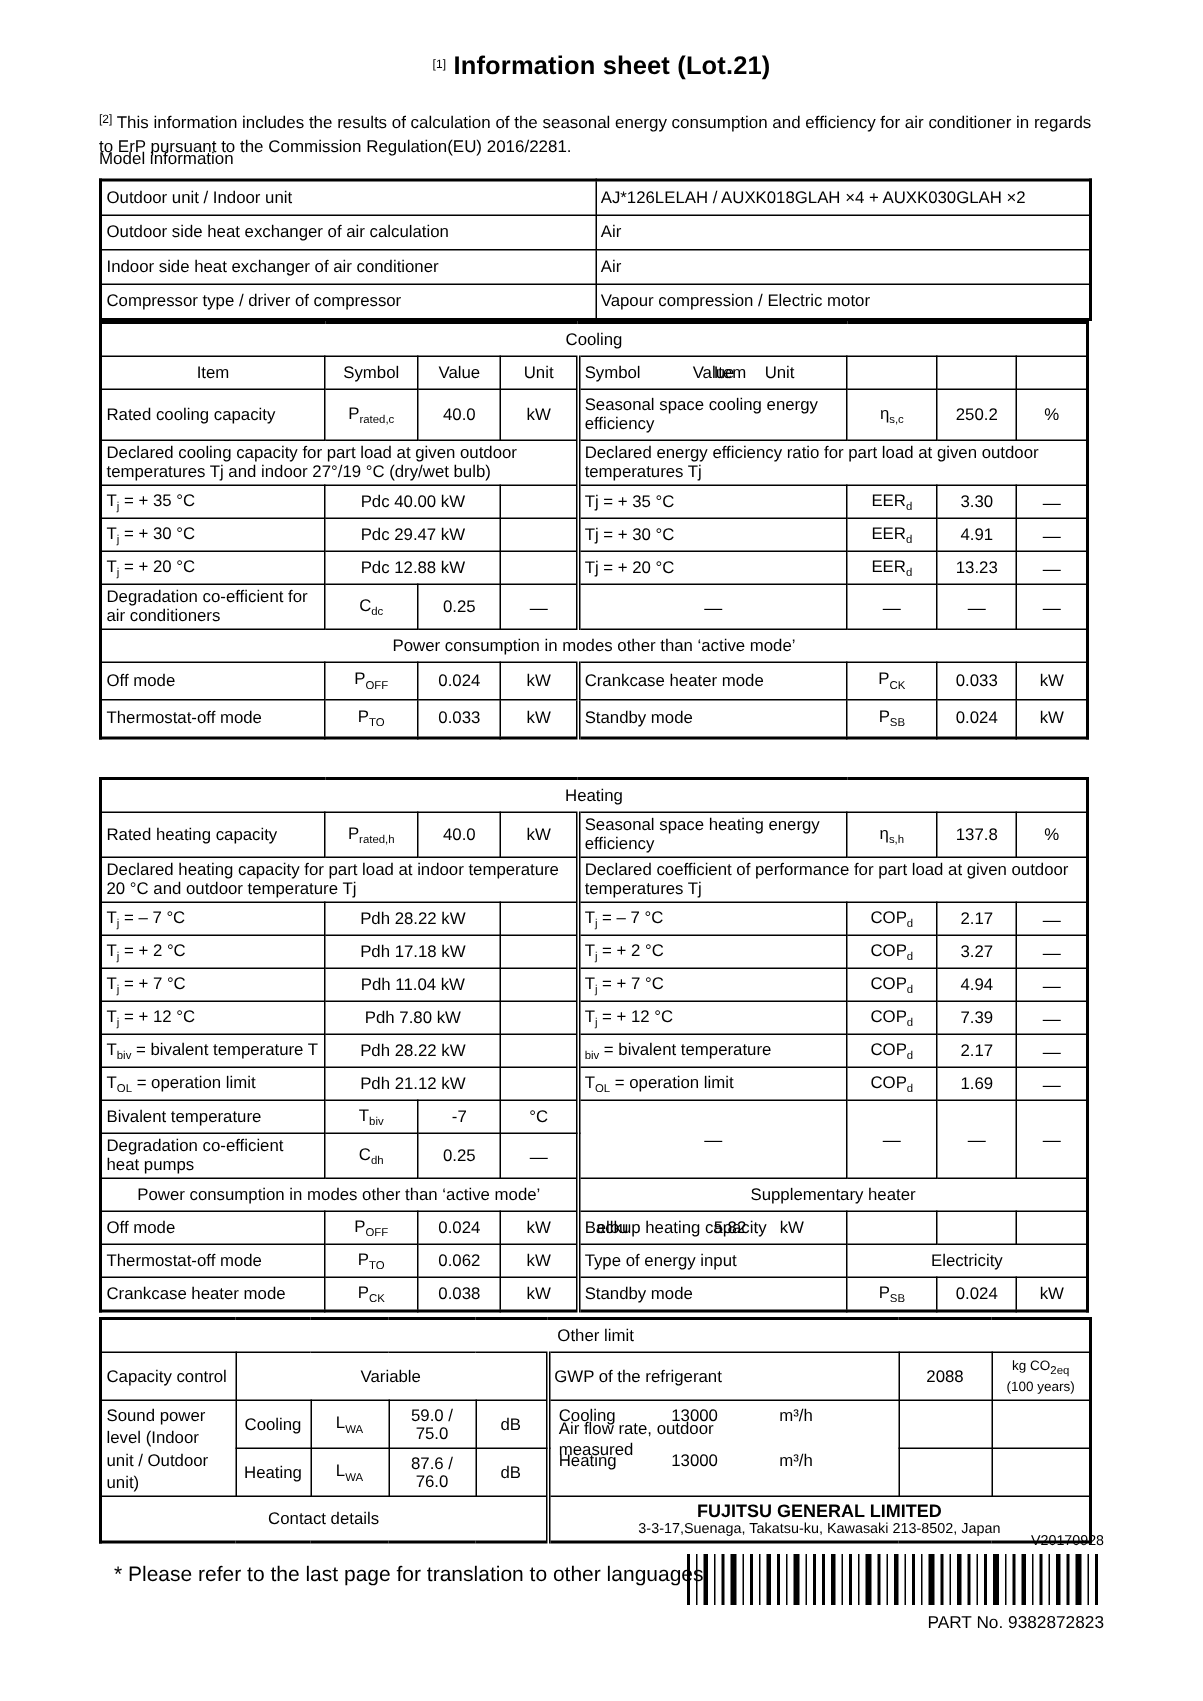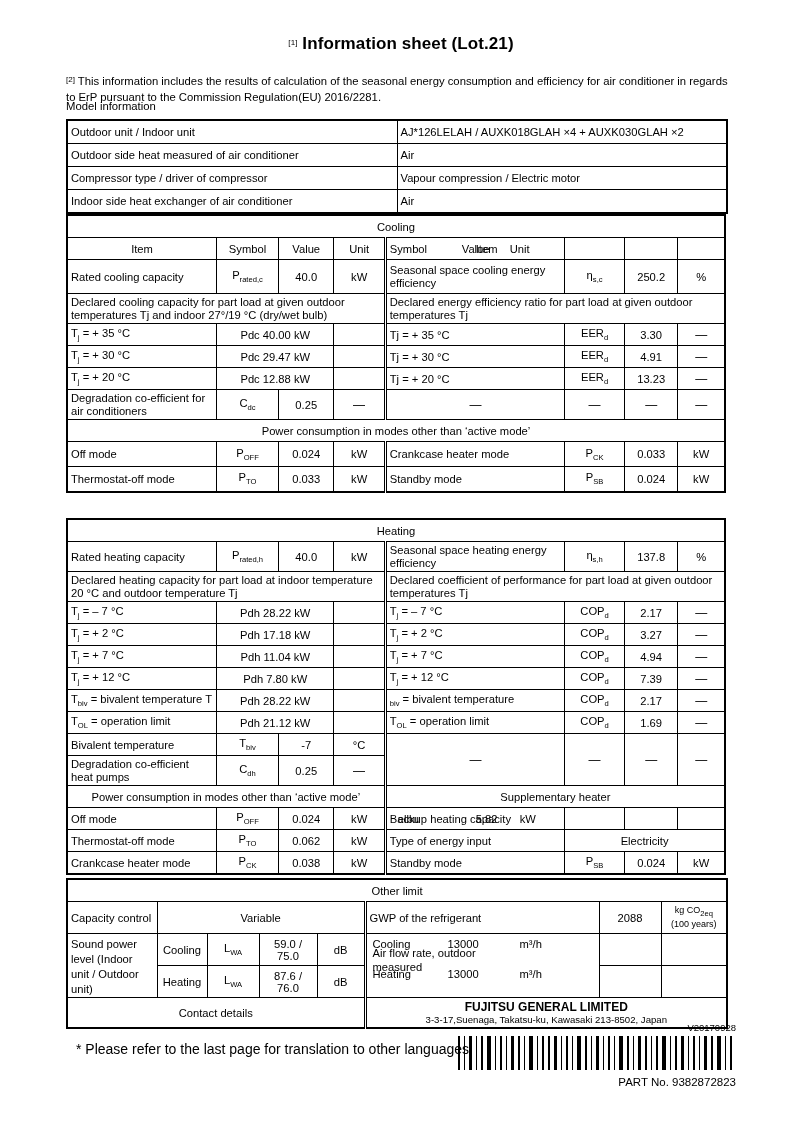--- a/index.html
+++ b/index.html
@@ -65,30 +65,30 @@
     <colgroup>
         <col style="width:330px">
         <col style="width:330px">
       </colgroup>
     <tbody id="model-body">
         <tr>
           <td class="lft">Outdoor unit / Indoor unit</td>
           <td class="lft">AJ*126LELAH / AUXK018GLAH ×4 + AUXK030GLAH ×2</td>
         </tr>
         <tr>
-          <td class="lft">Outdoor side heat measured of air conditioner</td>
+          <td class="lft">Outdoor side heat exchanger of air calculation</td>
+          <td class="lft">Air</td>
+        </tr>
+        <tr>
+          <td class="lft">Indoor side heat exchanger of air conditioner</td>
           <td class="lft">Air</td>
         </tr>
         <tr>
           <td class="lft">Compressor type / driver of compressor</td>
           <td class="lft">Vapour compression / Electric motor</td>
-        </tr>
-        <tr>
-          <td class="lft">Indoor side heat exchanger of air conditioner</td>
-          <td class="lft">Air</td>
         </tr>
       </tbody>
   </table>
 
   <table class="sect" style="top:214px;">
     <colgroup>
       <col style="width:140px">
         <col style="width:58px">
         <col style="width:52px">
         <col style="width:48px">

